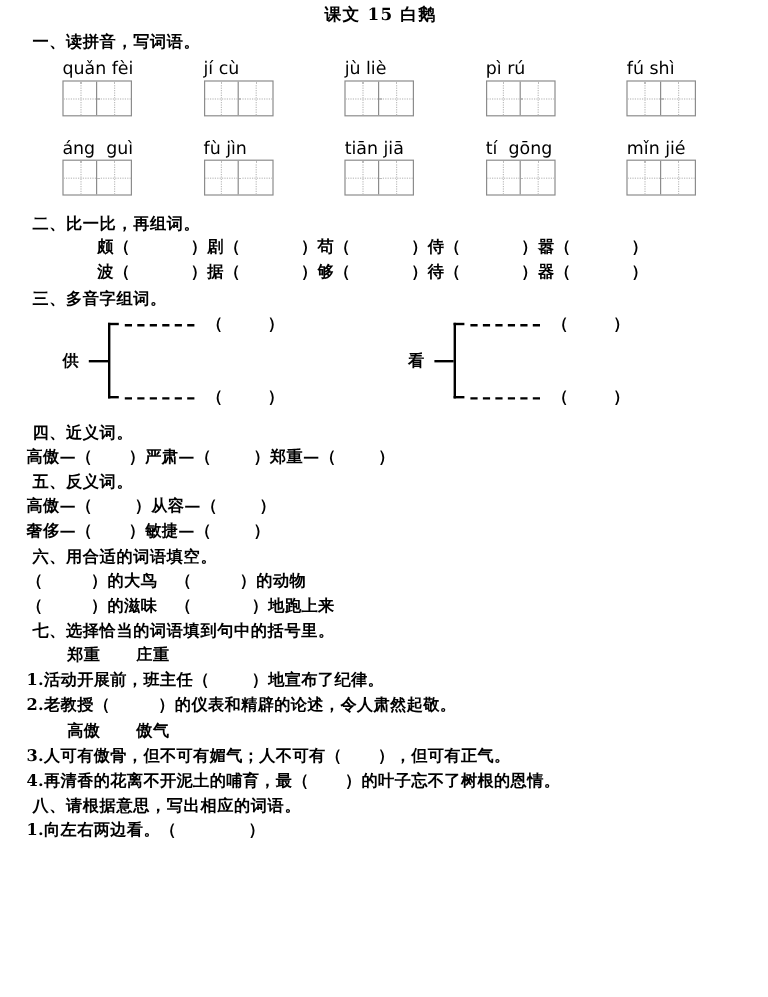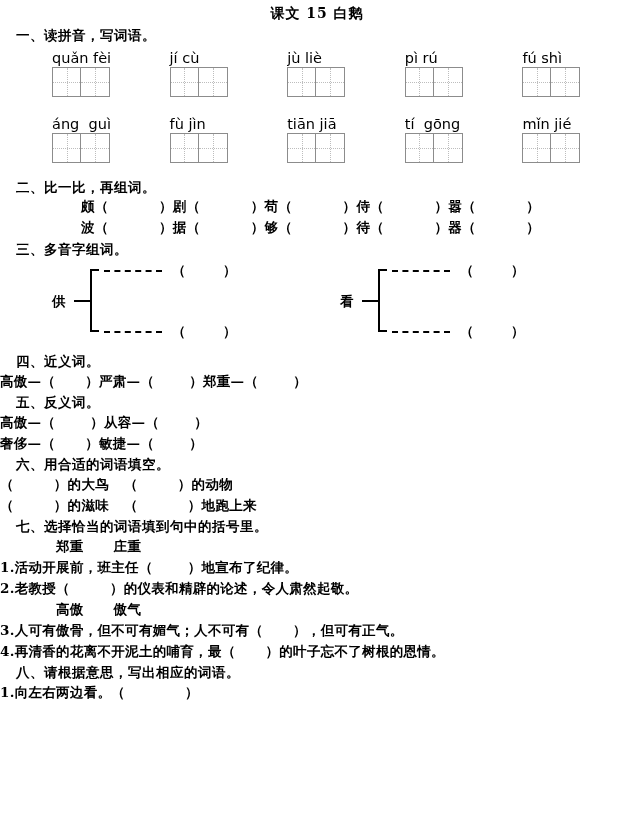--- a/index.html
+++ b/index.html
@@ -33,33 +33,33 @@
     margin: 4px 6px 3px 0;
     line-height: 18px;
   }
 
   
   .sec-head {
     font-family: "DejaVu Serif", serif;
     font-weight: bold;
     font-size: 13.5px;
     line-height: 20px;
-    padding-left: 16px;
+    padding-left: 27px;
     letter-spacing: 0.5px;
     white-space: nowrap;
   }
   .line {
     font-family: "DejaVu Serif", serif;
     font-weight: bold;
     font-size: 13.5px;
     line-height: 21px;
     letter-spacing: 0.3px;
     white-space: pre;
   }
-  .indent-2 { }
+  .indent-2 { padding-left: 22px; }
   .indent-3 { padding-left: 81px; font-family: Liberation Mono, monospace; }
   .indent-4 { padding-left: 56px; }
 
   
   .pinyin-row {
     display: flex;
     padding-left: 52px;
     height: 22px;
     align-items: flex-end;
   }

